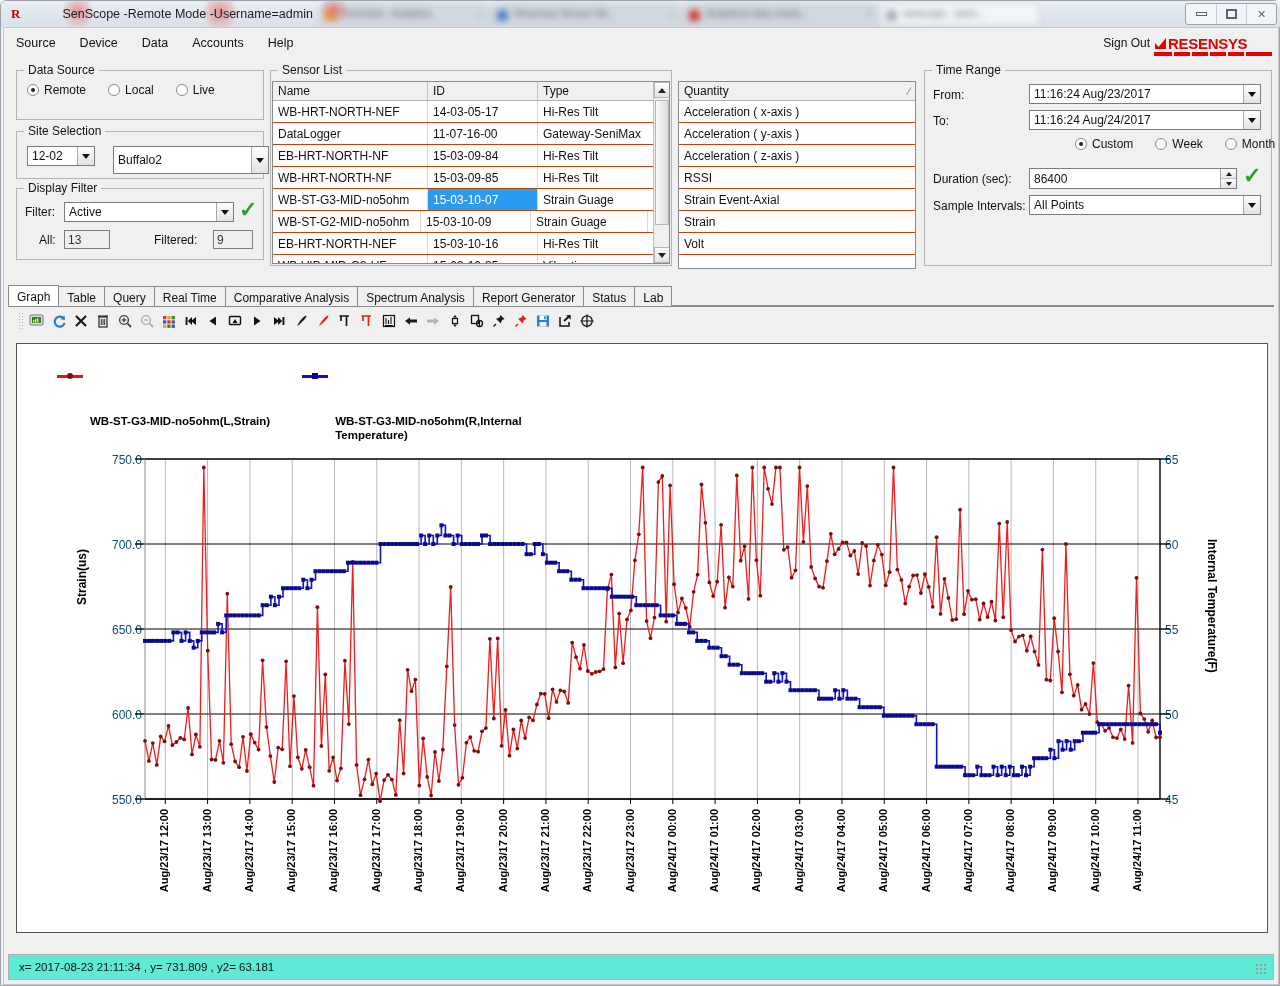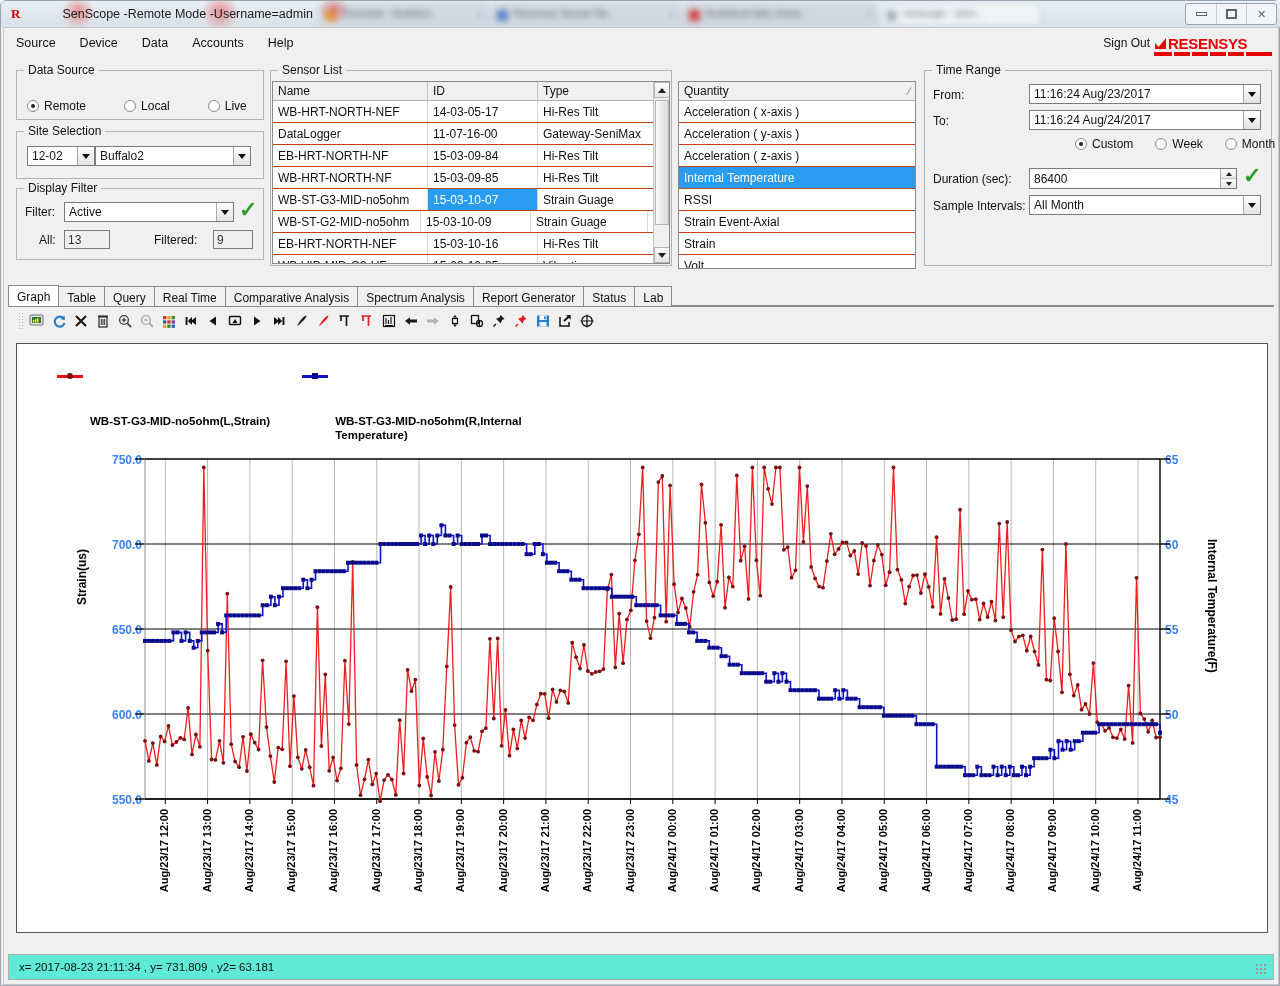--- a/index.html
+++ b/index.html
@@ -251,21 +251,21 @@
 
   #plot { position: absolute; left: 0; top: 0; width: 1252px; height: 590px; }
 
   .ylab {
     position: absolute; font-size: 12px; font-weight: bold; color: #000;
     writing-mode: vertical-rl; text-align: center;
   }
   #ylabL { left: 58px; top: 205px; transform: rotate(180deg); }
   #ylabR { left: 1188px; top: 195px; }
 
-  .ytick { position: absolute; font-size: 12px; font-weight: bold; color: #3b82f6; }
+  .ytick { position: absolute; font-size: 12px; font-weight: normal; color: #0c4a6e; }
   .xtick {
     position: absolute; font-size: 11px; font-weight: bold; color: #000;
     writing-mode: vertical-rl; transform: rotate(180deg);
     white-space: nowrap;
   }
 
   
   #statusbar {
     position: absolute; left: 4px; bottom: 4px; width: 1266px; height: 26px;
     border: 1px solid #b0b0b0; background: #5eead4;
@@ -347,21 +347,21 @@
         <i style="left:18px"></i>
           <i style="left:36px"></i>
           <i style="left:54px"></i>
           <i style="left:72px"></i>
           <i style="left:90px"></i>
       </span>
     </div>
 
     <div class="grp" style="left:12px; top:42px; width:248px; height:50px;">
       <div class="lg">Data Source</div>
-      <div style="position:absolute; left:10px; top:28px; display:flex; gap:38px;">
+      <div style="position:absolute; left:10px; top:12px; display:flex; gap:22px;">
         <span class="radio on">
             <span class="dot"></span>
             <span>Remote</span>
           </span>
         <span class="radio">
             <span class="dot"></span>
             <span>Local</span>
           </span>
         <span class="radio">
             <span class="dot"></span>
@@ -369,21 +369,21 @@
           </span>
       </div>
     </div>
 
     <div class="grp" style="left:12px; top:103px; width:248px; height:48px;">
       <div class="lg">Site Selection</div>
       <div class="combo" style="position:absolute; left:10px; top:14px; width:68px; height:20px;">
         <span class="txt">12-02</span>
         <span class="arw"></span>
       </div>
-      <div class="combo" style="position:absolute; left:78px; top:14px; width:156px; height:20px;">
+      <div class="combo" style="position:absolute; left:96px; top:14px; width:156px; height:28px;">
         <span class="txt">Buffalo2</span>
         <span class="arw"></span>
       </div>
     </div>
 
     <div class="grp" style="left:12px; top:160px; width:248px; height:72px;">
       <div class="lg">Display Filter</div>
       <span class="lbl" style="position:absolute; left:8px; top:16px;">Filter:</span>
       <div class="combo" style="position:absolute; left:47px; top:13px; width:170px; height:20px;">
         <span class="txt">Active</span>
@@ -464,23 +464,20 @@
         </div>
       </div>
       <div class="grow">
           <div style="flex:1;border-right:none;">Acceleration ( x-axis )</div>
         </div>
       <div class="grow">
           <div style="flex:1;border-right:none;">Acceleration ( y-axis )</div>
         </div>
       <div class="grow">
           <div style="flex:1;border-right:none;">Acceleration ( z-axis )</div>
-        </div>
-      <div class="grow rowsel">
-          <div style="flex:1;border-right:none;color:#fff;">Internal Temperature</div>
         </div>
       <div class="grow">
           <div style="flex:1;border-right:none;">RSSI</div>
         </div>
       <div class="grow">
           <div style="flex:1;border-right:none;">Strain Event-Axial</div>
         </div>
       <div class="grow">
           <div style="flex:1;border-right:none;">Strain</div>
         </div>
@@ -524,21 +521,21 @@
         <span style="flex:1; padding:0 4px;">86400</span>
         <span class="spin">
             <div class="up"></div>
             <div class="dn"></div>
           </span>
       </div>
       <span class="greencheck" style="position:absolute; left:318px; top:94px;">✓</span>
 
       <span class="lbl" style="position:absolute; left:8px; top:128px;">Sample Intervals:</span>
       <div class="combo" style="position:absolute; left:104px; top:124px; width:232px; height:20px;">
-        <span class="txt">All Month</span>
+        <span class="txt">All Points</span>
         <span class="arw"></span>
       </div>
     </div>
 
     <div id="tabstrip">
       <div class="tab sel">Graph</div>
       <div class="tab">Table</div>
       <div class="tab">Query</div>
       <div class="tab">Real Time</div>
       <div class="tab">Comparative Analysis</div>

